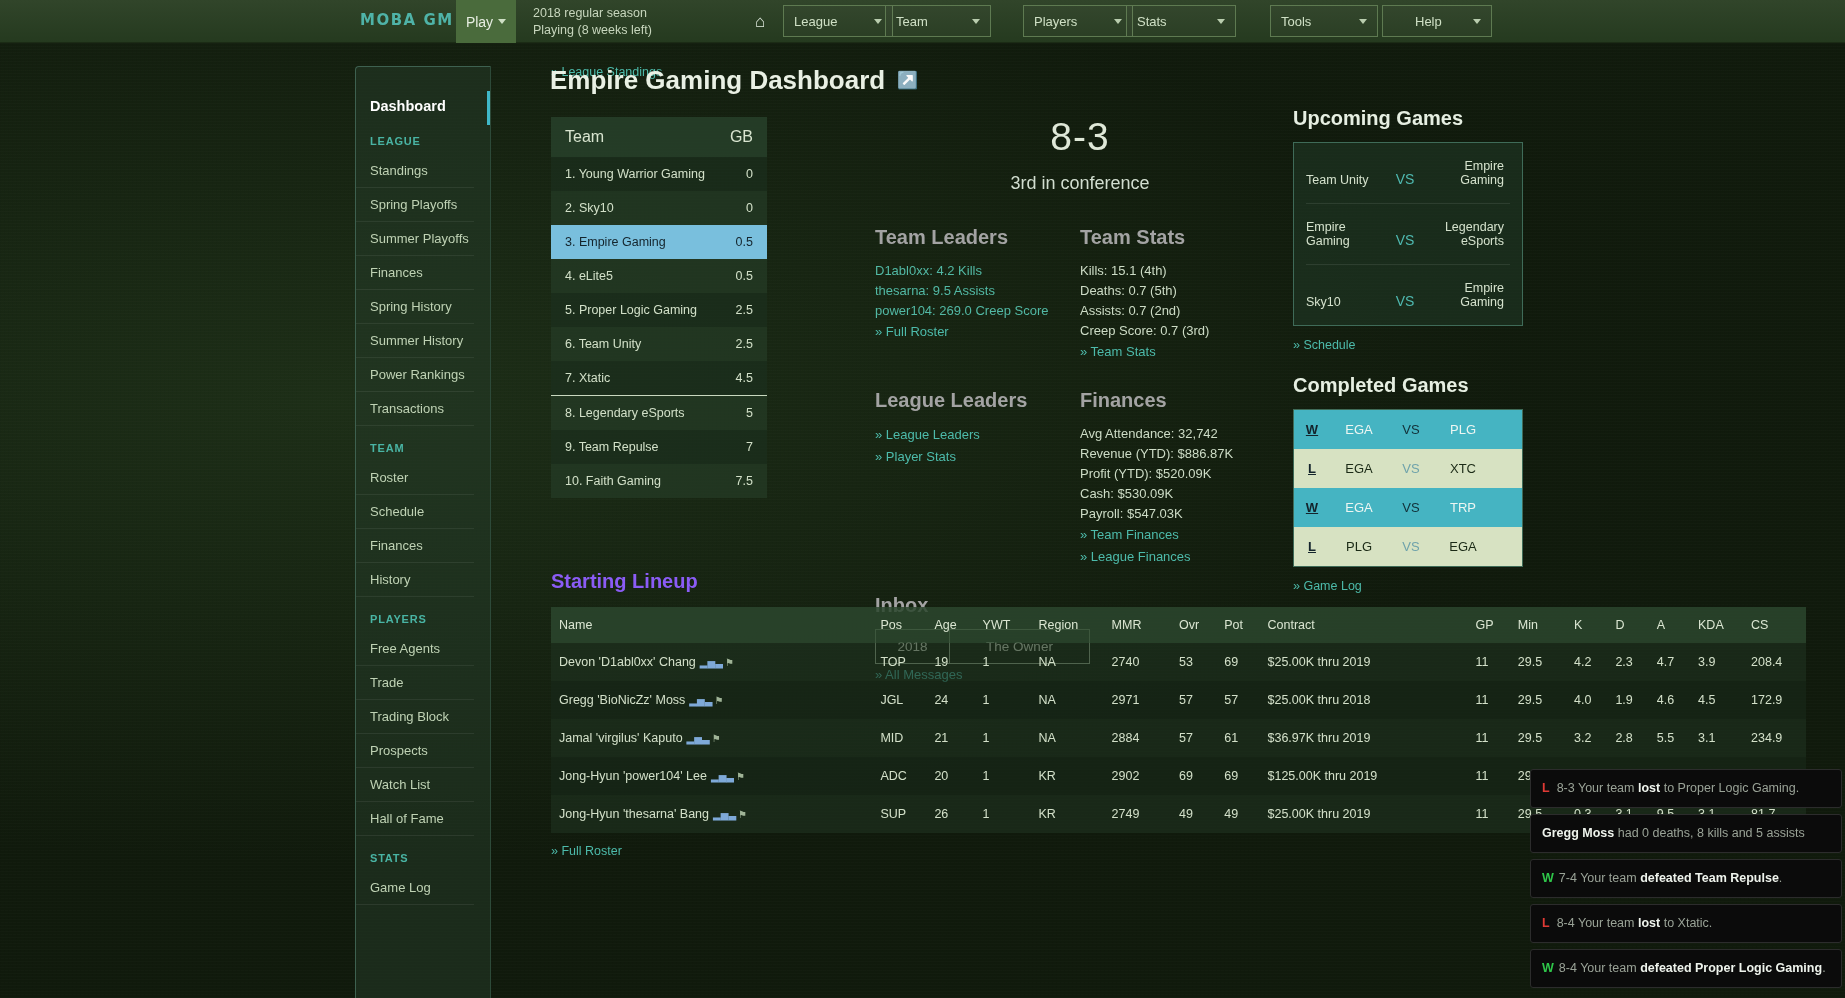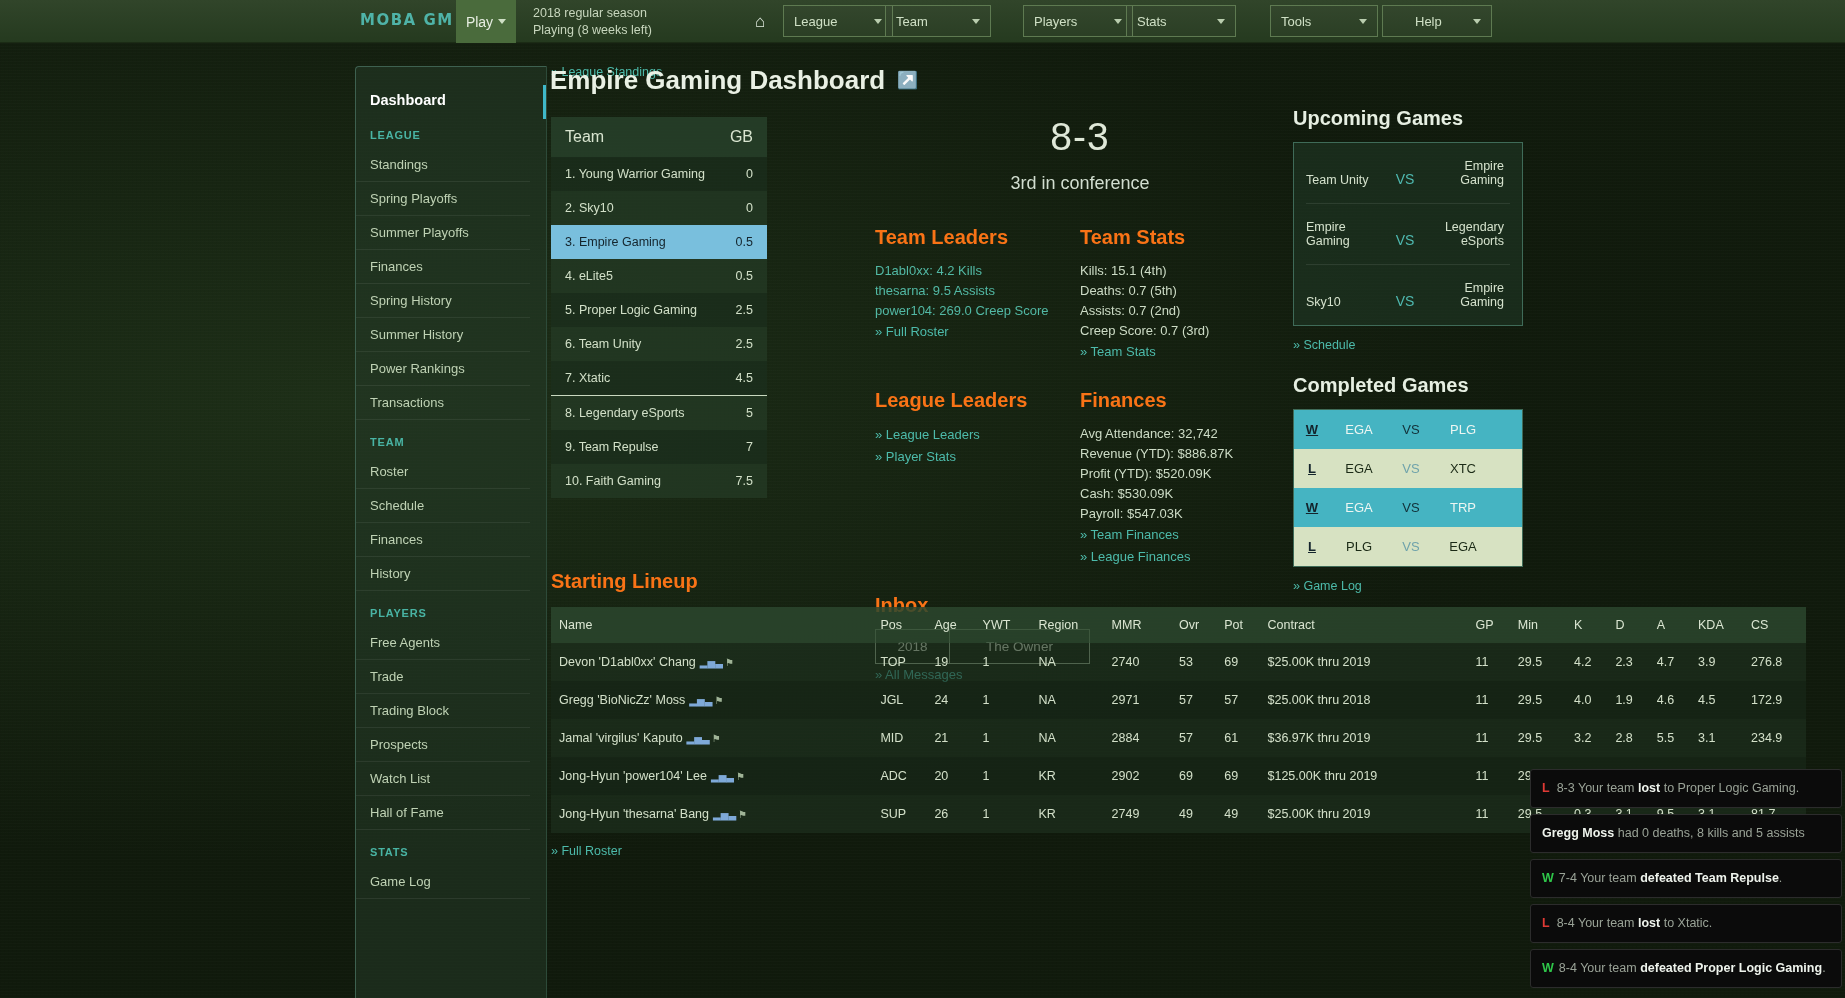--- a/index.html
+++ b/index.html
@@ -62,28 +62,28 @@
     color: #cfe0c5; font-size: 13px;
     display: flex; align-items: center;
     padding: 0 10px;
     cursor: pointer;
   }
   .navsel .lbl { flex: 1; }
   .navsel .caret { border-top-color:#b9cdae; margin-left: 8px; }
 
   
   .sidebar {
-    position: absolute; left: 355px; top: 66px; width: 192px; height: 932px;
+    position: absolute; left: 355px; top: 66px; width: 136px; height: 932px;
     background: rgba(36,58,40,0.55);
     border-left: 1px solid #3e6150;
     border-top: 1px solid #3e6150;
     border-right: 1px solid #2d4a39;
     border-top-left-radius: 4px;
     z-index: 10;
-    padding-top: 22px;
+    padding-top: 28px;
     overflow: hidden;
   }
   .sb-dash {
     position: relative;
     color: #ffffff; font-size: 14.5px; font-weight: bold;
     padding: 3px 0 3px 14px; margin-bottom: 18px; cursor: pointer;
   }
   .sb-dash:after {
     content:""; position:absolute; right:0; top:-4px; width:3px; height:34px; background:#3fb8c9;
   }
@@ -130,21 +130,21 @@
   .st-row.sel { background: #79bfdd; color: #14242c; }
   .st-row.cut { border-bottom: 1px solid #c9d8bf; }
   .linkrow { color: #4dbbab; font-size: 12.5px; margin-top: 10px; margin-left: 36px; cursor: pointer; }
 
   
   .center { position: absolute; left: 360px; top: 60px; width: 410px; }
   .record { text-align: center; color: #dfe8d8; font-size: 39px; font-weight: 300; letter-spacing: 1px; }
   .conf { text-align: center; color: #d2ded0; font-size: 18px; margin-top: 14px; }
   .cols { display: flex; margin-top: 32px; }
   .col { width: 50%; }
-  .sec-h { color: #f97316; font-size: 20px; margin-bottom: 12px; font-weight: 600; }
+  .sec-h { color: #a3a3a3; font-size: 20px; margin-bottom: 12px; font-weight: 600; }
   .stat { color: #cddcc6; font-size: 13px; line-height: 20px; }
   .stat.tealtext { color: #52b9a5; }
   .lnk { color: #4dbbab; font-size: 13px; line-height: 22px; display: block; cursor: pointer; }
   .block2 { margin-top: 26px; }
   .inboxbox {
     display: flex; border: 1px solid #9fb296; width: 215px; margin-top: 6px;
   }
   .inboxbox div { padding: 9px 14px; color: #d7e3ce; font-size: 13.5px; }
   .inboxbox .yr { width: 74px; border-right: 1px solid #9fb296; text-align:center; }
   .inboxbox .owner { flex:1; text-align:center; }
@@ -167,21 +167,21 @@
   .cgrow .v { width: 46px; text-align: center; font-size: 13px; }
   .cgrow .b { width: 58px; text-align: center; font-size: 13px; }
   .cgrow.w .a, .cgrow.w .b { color: #edf6f2; }
   .cgrow.w .v { color: #123038; }
   .cgrow.l .a, .cgrow.l .b { color: #1b2a16; }
   .cgrow.l .v { color: #6fa3ab; }
   .rlink { color: #4dbbab; font-size: 12.5px; margin-top: 12px; display:block; cursor:pointer; }
 
   
   .lineup { position: absolute; left: 36px; top: 515px; width: 1255px; }
-  .lu-h { color: #f97316; font-size: 20px; font-weight: 600; margin-bottom: 14px; }
+  .lu-h { color: #8b5cf6; font-size: 20px; font-weight: 600; margin-bottom: 14px; }
   table.lu { border-collapse: collapse; width: 1255px; }
   table.lu th {
     background: rgba(44,70,46,0.85);
     color: #dbe6d2; font-size: 12.5px; font-weight: normal;
     text-align: left; padding: 11px 6px;
   }
   table.lu td {
     color: #d3e0c9; font-size: 12.5px; padding: 12px 6px;
     background: rgba(30,50,32,0.62);
   }
@@ -475,21 +475,21 @@
             <td>2740</td>
             <td>53</td>
             <td>69</td>
             <td>$25.00K thru 2019</td>
             <td>11</td>
             <td>29.5</td>
             <td>4.2</td>
             <td>2.3</td>
             <td>4.7</td>
             <td>3.9</td>
-            <td>276.8</td>
+            <td>208.4</td>
           </tr>
           <tr class="alt">
             <td class="nm"><span>Gregg 'BioNicZz' Moss</span><span class="mini">▂▅▃</span><span class="flagi">⚑</span></td>
             <td>JGL</td>
             <td>24</td>
             <td>1</td>
             <td>NA</td>
             <td>2971</td>
             <td>57</td>
             <td>57</td>

